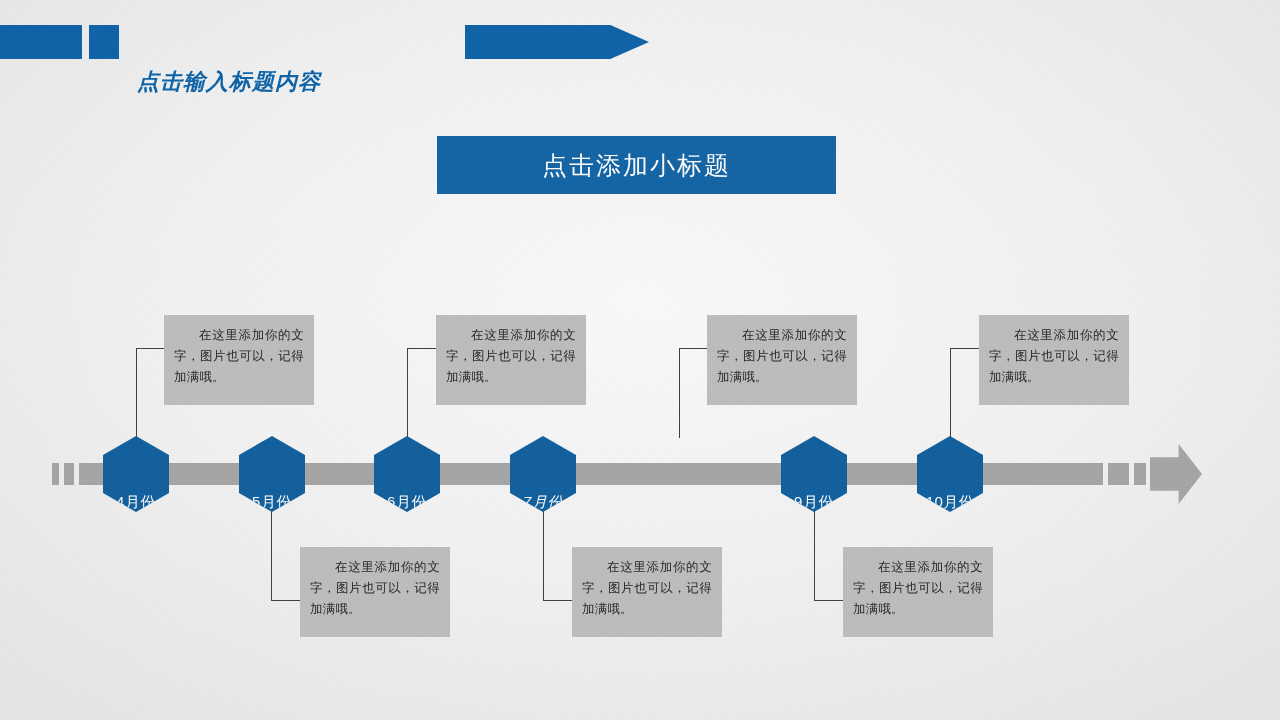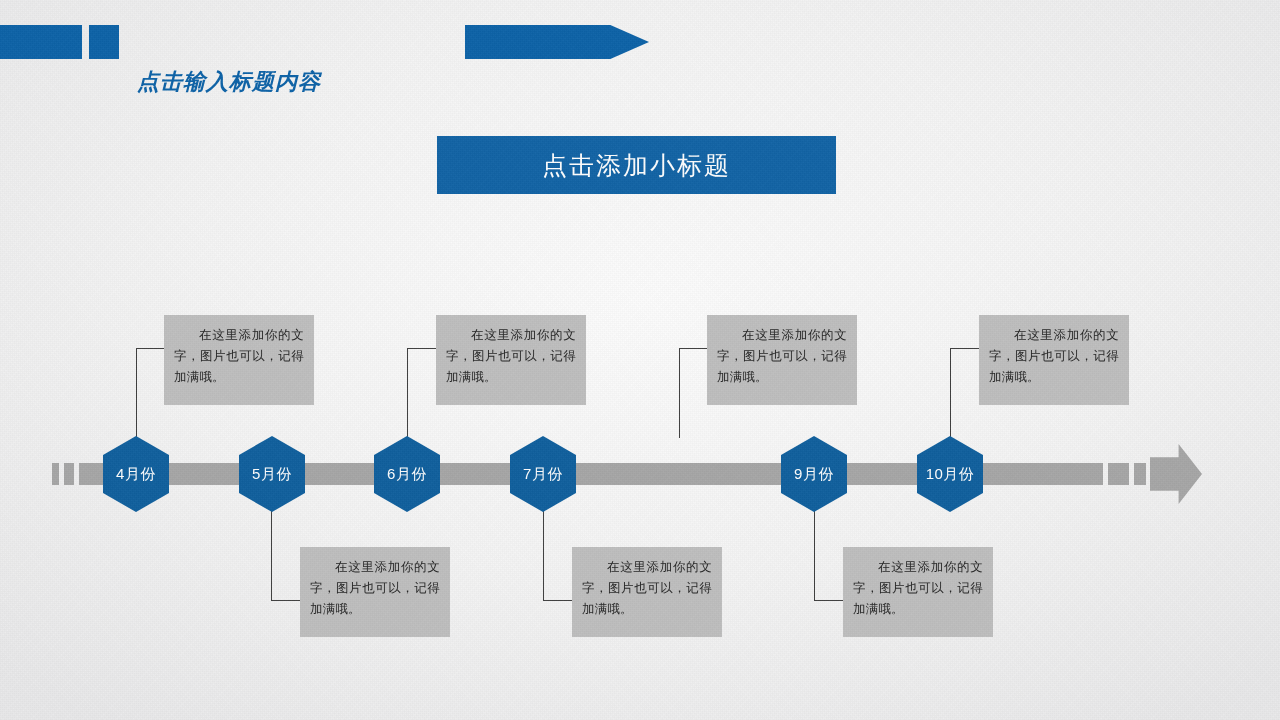--- a/index.html
+++ b/index.html
@@ -110,21 +110,21 @@
     clip-path: polygon(0 22%, 55% 22%, 55% 0, 100% 50%, 55% 100%, 55% 78%, 0 78%);
   }
 
   
   .hex {
     position: absolute;
     width: 66px; height: 76px;
     background: #10609E;
     clip-path: polygon(50% 0%, 100% 25%, 100% 75%, 50% 100%, 0% 75%, 0% 25%);
     display: flex;
-    align-items: center;
+    align-items: flex-end;
     justify-content: center;
   }
   .hex .hex-label {
     color: #ffffff;
     font-size: 15px;
     white-space: nowrap;
     letter-spacing: .5px;
   }
 
   
@@ -225,21 +225,21 @@
 
     <div class="hex" style="left:103px; top:384px;">
       <span class="hex-label">4月份</span>
     </div>
     <div class="hex" style="left:239px; top:384px;">
       <span class="hex-label">5月份</span>
     </div>
     <div class="hex" style="left:374px; top:384px;">
       <span class="hex-label">6月份</span>
     </div>
-    <div class="hex" style="left:510px; top:384px;">
+    <div class="hex" style="left:510px; top:384px;font-style:italic;">
       <span class="hex-label">7月份</span>
     </div>
     <div class="hex" style="left:781px; top:384px;">
       <span class="hex-label">9月份</span>
     </div>
     <div class="hex" style="left:917px; top:384px;">
       <span class="hex-label">10月份</span>
     </div>
 
   </div>

